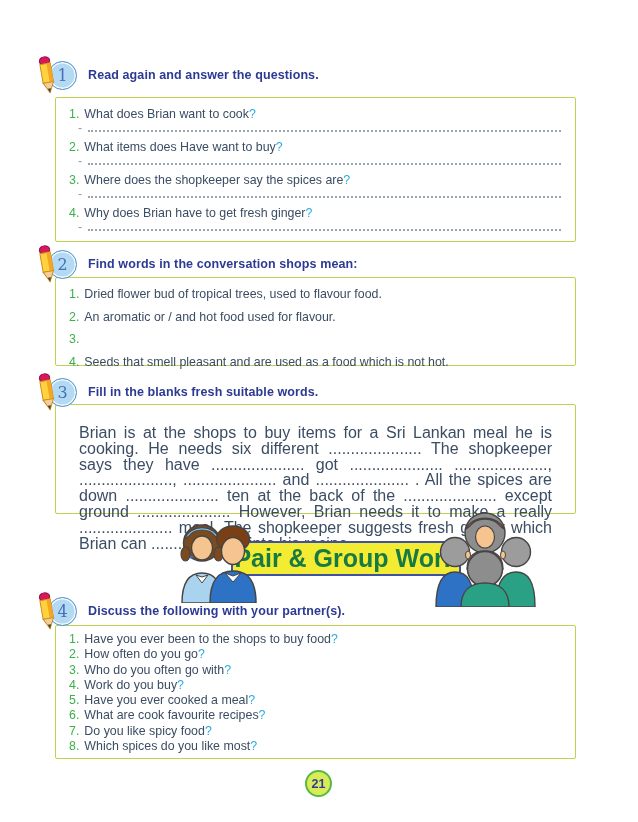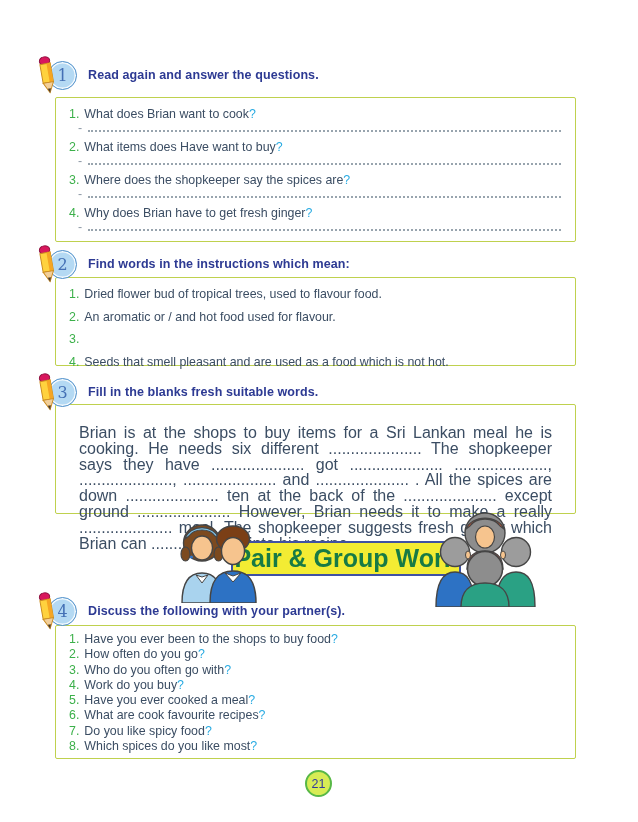--- a/index.html
+++ b/index.html
@@ -50,21 +50,21 @@
   }
   .people { position:absolute; z-index:2; }
   #people-left  { left:172px; top:517px; width:95px;  height:86px; }
   #people-right { left:434px; top:509px; width:102px; height:98px; }
 
   
   .page-badge {
     position:absolute; left:305px; top:770px; width:27px; height:27px;
     border-radius:50%; background:#d7ec55; border:2.5px solid #58b847;
     box-sizing:border-box; display:flex; align-items:center; justify-content:center;
-    font-size:12.5px; font-weight:normal; color:#333a9b;
+    font-size:12.5px; font-weight:bold; color:#333a9b;
   }
 </style>
 </head>
 <body>
 
 <div class="page">
 
   <div class="ex-head" style="left:36px; top:56px;">
     <svg class="pencil" viewBox="0 0 22 40">
       <ellipse cx="11" cy="5" rx="5.5" ry="4.5" fill="#d8175d" stroke="#8e0f3e" stroke-width="1"></ellipse>
@@ -129,21 +129,21 @@
     <svg class="pencil" viewBox="0 0 22 40">
       <ellipse cx="11" cy="5" rx="5.5" ry="4.5" fill="#d8175d" stroke="#8e0f3e" stroke-width="1"></ellipse>
       <path d="M5.5 8 h11 v20 h-11 z" fill="#ffd23e" stroke="#c98a1e" stroke-width="1"></path>
       <path d="M12.5 8 h4 v20 h-4 z" fill="#f5a623"></path>
       <path d="M5.5 28 L16.5 28 L11 39 Z" fill="#f2cf9a" stroke="#c98a1e" stroke-width="1"></path>
       <path d="M9.3 34.5 L12.7 34.5 L11 39 Z" fill="#4a3a2a"></path>
     </svg>
     <span class="numcircle">
         <span>2</span>
       </span>
-    <span class="ex-title">Find words in the instructions which mean:</span>
+    <span class="ex-title">Find words in the conversation shops mean:</span>
   </div>
   <div class="box" id="box2">
 
       <div class="q-row">
         <span class="q-num">1.</span>
         <span>Dried flower bud of tropical trees, used to flavour food.</span>
       </div>
 
       <div class="q-row">
         <span class="q-num">2.</span>

